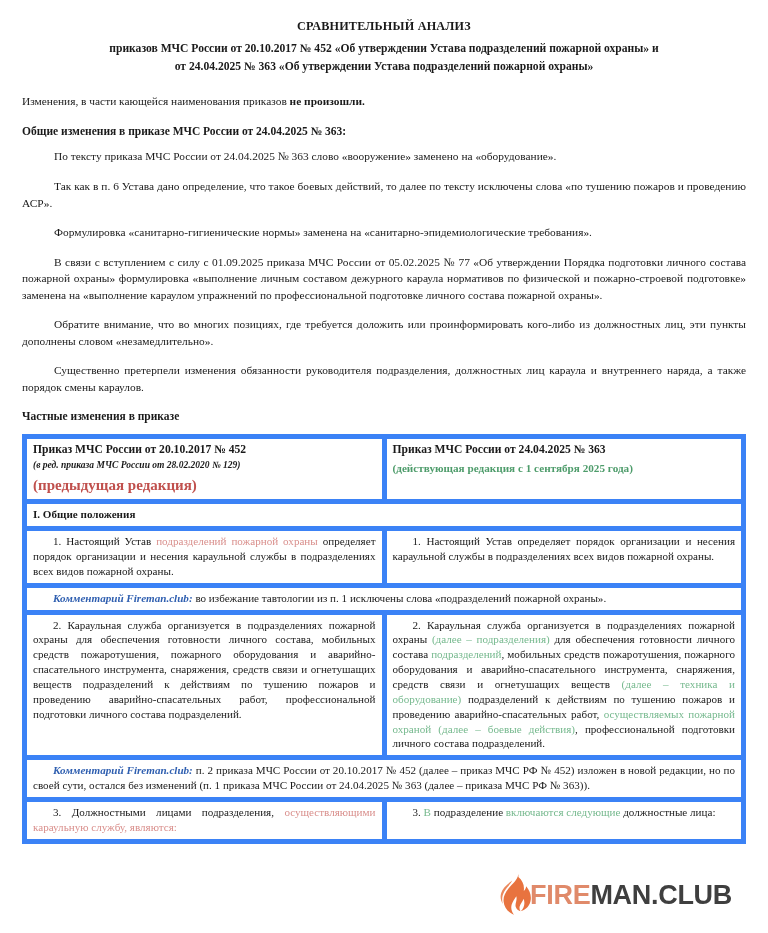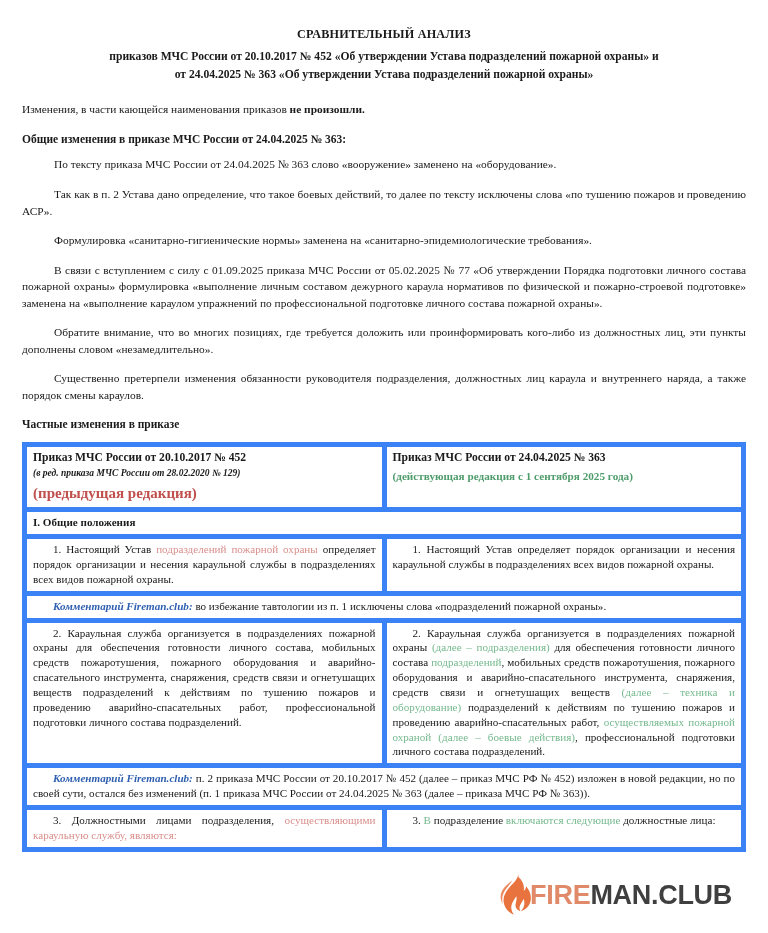--- a/index.html
+++ b/index.html
@@ -12,21 +12,21 @@
     width: 768px;
     height: 933px;
     font-family: "Liberation Serif", "DejaVu Serif", serif;
     color: #1a1a1a;
     font-size: 11.3px;
     line-height: 1.35;
     overflow: hidden;
     position: relative;
   }
   .page {
-    padding: 26px 22px 0 22px;
+    padding: 18px 22px 0 22px;
     box-sizing: border-box;
     width: 768px;
   }
 
   
   .doc-title {
     text-align: center;
     font-weight: bold;
     font-size: 12.2px;
     letter-spacing: 0.2px;
@@ -166,21 +166,21 @@
   <div class="doc-subtitle">приказов МЧС России от 20.10.2017 № 452 «Об утверждении Устава подразделений пожарной охраны» и</div>
   <div class="doc-subtitle">от 24.04.2025 № 363 «Об утверждении Устава подразделений пожарной охраны»</div>
 
   <div class="intro">
 
     <p class="para"><span>Изменения, в части кающейся наименования приказов </span><b>не произошли.</b></p>
 
     <p class="para bold section-head">Общие изменения в приказе МЧС России от 24.04.2025 № 363:</p>
 
     <p class="para indent">По тексту приказа МЧС России от 24.04.2025 № 363 слово «вооружение» заменено на «оборудование».</p>
-    <p class="para indent">Так как в п. 2 Устава дано определение, что такое боевых действий, то далее по тексту исключены слова «по тушению пожаров и проведению АСР».</p>
+    <p class="para indent">Так как в п. 6 Устава дано определение, что такое боевых действий, то далее по тексту исключены слова «по тушению пожаров и проведению АСР».</p>
     <p class="para indent">Формулировка «санитарно-гигиенические нормы» заменена на «санитарно-эпидемиологические требования».</p>
     <p class="para indent">В связи с вступлением с силу с 01.09.2025 приказа МЧС России от 05.02.2025 № 77 «Об утверждении Порядка подготовки личного состава пожарной охраны» формулировка «выполнение личным составом дежурного караула нормативов по физической и пожарно-строевой подготовке» заменена на «выполнение караулом упражнений по профессиональной подготовке личного состава пожарной охраны».</p>
     <p class="para indent">Обратите внимание, что во многих позициях, где требуется доложить или проинформировать кого-либо из должностных лиц, эти пункты дополнены словом «незамедлительно».</p>
     <p class="para indent">Существенно претерпели изменения обязанности руководителя подразделения, должностных лиц караула и внутреннего наряда, а также порядок смены караулов.</p>
 
     <p class="para bold section-head">Частные изменения в приказе</p>
   </div>
 
   <table class="cmp">
     <colgroup>

